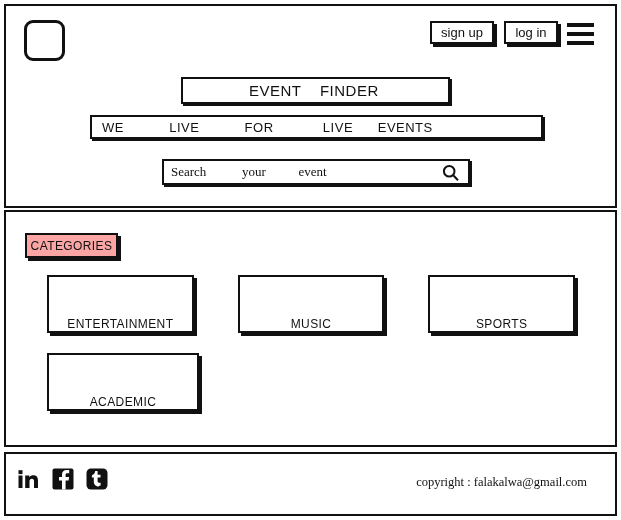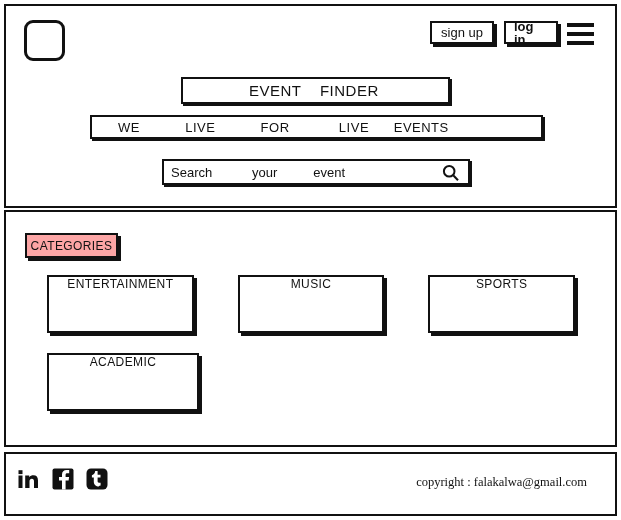--- a/index.html
+++ b/index.html
@@ -37,21 +37,21 @@
     background:#fff;
     box-shadow:3px 3px 0 #111;
     box-sizing:border-box;
     display:flex;align-items:center;justify-content:center;
     font-size:13px;
     line-height:1;
     padding:0 8px;
     cursor:pointer;
   }
   #signup-button{ left:424px; top:15px; width:64px; }
-  #login-button{  left:498px; top:15px; width:54px;font-weight:bold; }
+  #login-button{  left:498px; top:15px; width:54px; }
 
   #hamburger-menu{
     position:absolute;left:561px;top:17px;width:27px;height:22px;
     display:flex;flex-direction:column;justify-content:space-between;
     cursor:pointer;
   }
   #hamburger-menu span{ display:block;height:4px;background:#111;width:100%; }
 
   
   #title-bar{
@@ -66,31 +66,30 @@
   }
   #tagline-bar{
     position:absolute;left:84px;top:109px;width:453px;height:24px;
     border:2px solid #111;background:#fff;box-shadow:2px 2px 0 #111;
     box-sizing:border-box;
     display:flex;align-items:center;
   }
   #tagline-text{
     font-size:13px;letter-spacing:0.5px;white-space:pre;
     padding-left:10px;
-    margin-left:16px;
   }
   #search-bar{
     position:absolute;left:156px;top:153px;width:308px;height:26px;
     border:2px solid #111;background:#fff;box-shadow:2px 2px 0 #111;
     box-sizing:border-box;
     display:flex;align-items:center;
   }
   #search-input{
     border:0;outline:none;background:transparent;
-    font-family:Liberation Sans, sans-serif;
+    font-family:Liberation Serif, serif;
     font-size:13px;
     color:#111;
     width:262px;
     padding-left:7px;
     white-space:pre;
   }
   #search-input::placeholder{ color:#111;opacity:1; }
   #search-icon{
     width:30px;display:flex;align-items:center;justify-content:center;
     cursor:pointer;
@@ -106,21 +105,21 @@
   }
   #category-grid{
     position:absolute;left:47px;top:275px;width:528px;height:155px;
   }
   .cat-row{ display:flex;gap:44px;margin-bottom:20px; }
   .cat-card{
     width:152px;height:58px;
     border:2px solid #111;background:#fff;
     box-shadow:3px 3px 0 #111;
     box-sizing:border-box;
-    display:flex;align-items:flex-start;justify-content:center;
+    display:flex;align-items:flex-end;justify-content:center;
     font-size:12px;letter-spacing:0.4px;
     cursor:pointer;
   }
 
   
   #social-icons{
     position:absolute;left:17px;top:467px;
     display:flex;align-items:center;gap:10px;
   }
   .sicon{ cursor:pointer;display:block; }

